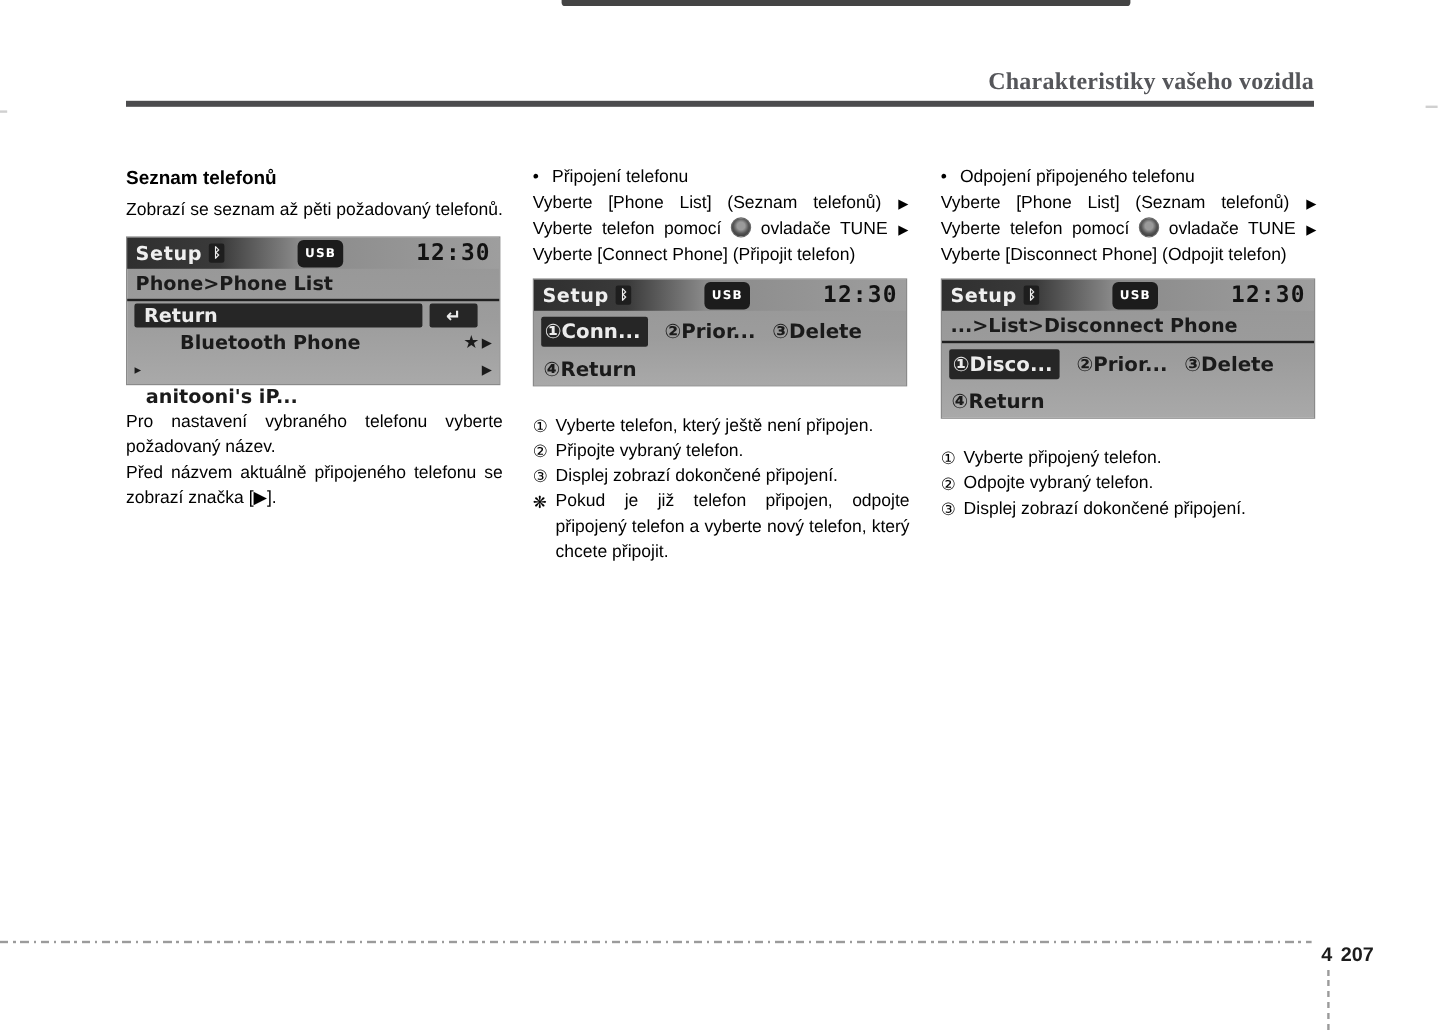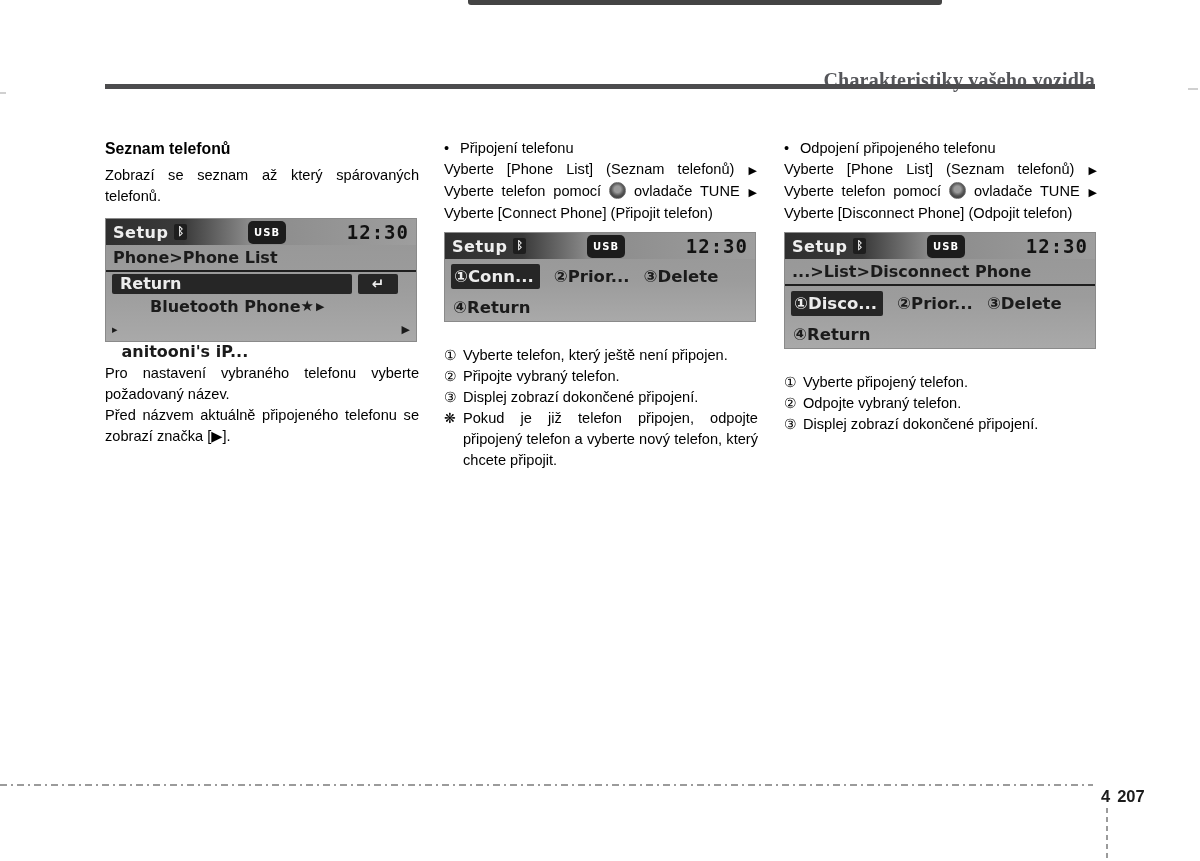--- a/index.html
+++ b/index.html
@@ -5,21 +5,21 @@
   html,body { margin:0; padding:0; background:#ffffff; }
   .page {
     position:relative; width:1200px; height:861px; background:#ffffff;
     font-family:"Liberation Sans", sans-serif; color:#000; overflow:hidden;
   }
 
   
   .hdr-title {
     position:absolute; top:57px; right:105px;
     font-family:"Liberation Serif", serif; font-weight:bold;
-    font-size:20px; color:#55565a; letter-spacing:.2px;margin-top:12px;
+    font-size:20px; color:#55565a; letter-spacing:.2px;
   }
   .hdr-rule { position:absolute; top:84px; left:105px; width:990px; height:5px; background:#4c4c4e; }
 
   
   .top-strip { position:absolute; top:0; left:468px; width:474px; height:5px; background:#444; border-radius:0 0 3px 3px; }
   .edge-mark { position:absolute; background:#d0d0d0; }
 
   
   .col { position:absolute; top:138px; width:314px; font-size:14.6px; line-height:21px; color:#000; }
   .col1 { left:105px; }
@@ -65,21 +65,21 @@
     margin:14px auto; background:#1c1c1c; color:#fff; font-size:10px;
     padding:1px 6px; border-radius:5px; letter-spacing:1px;
   }
   .time { font-size:19px; color:#121212; letter-spacing:1px; font-family:"DejaVu Sans Mono", monospace; }
 
   .crumb { height:25px; line-height:25px; padding:0 7px; font-size:16px; border-bottom:2px solid #1f1f1f; }
 
   .s1row { height:23px; display:flex; align-items:center; padding:0 6px; font-size:16px; }
   .retbar { flex:0 0 232px; background:#262626; color:#ececec; height:20px; line-height:20px; padding-left:8px; border-radius:2px; }
   .retkey { margin-left:6px; flex:0 0 40px; background:#262626; color:#ececec; height:20px; line-height:20px; text-align:center; border-radius:2px; font-size:15px; }
-  .rowspread { justify-content:flex-start;padding-left:44px; }
+  .rowspread { justify-content:space-between;padding-left:44px; }
   .rowic { display:inline-flex; align-items:center; gap:2px; }
   .star { font-size:15px; }
   .chev { font-size:11px; }
   .ptr { font-size:11px; margin-right:4px; }
   .pname { flex:1;margin-top:43px; }
 
   .s2row1 { display:flex; align-items:center; height:34px; padding:0 6px; font-size:16.5px; }
   .dkbtn { display:inline-flex; align-items:center; background:#262626; color:#ececec; padding:2px 6px 2px 3px; border-radius:2px; }
   .mitem { display:inline-flex; align-items:center; margin-left:14px; }
   .s2row2 { display:flex; align-items:center; height:28px; padding:0 8px; font-size:16.5px; }
@@ -102,21 +102,21 @@
 
   <div class="top-strip"></div>
   <div class="edge-mark" style="top:88px; left:1188px; width:10px; height:2px;"></div>
   <div class="edge-mark" style="top:92px; left:0; width:6px; height:2px;"></div>
 
   <div class="hdr-title">Charakteristiky vašeho vozidla</div>
   <div class="hdr-rule"></div>
 
   <div class="col col1">
     <h3 class="h-heading">Seznam telefonů</h3>
-    <p class="just">Zobrazí se seznam až který spárovaných telefonů.</p>
+    <p class="just">Zobrazí se seznam až pěti požadovaný telefonů.</p>
 
     <div class="screen scr1">
       <div class="scr-top">
         <span class="scr-title">Setup</span>
         <span class="bt">ᛒ</span>
         <span class="usb">USB</span>
         <span class="time">12:30</span>
       </div>
       <div class="crumb">Phone&gt;Phone List</div>
       <div class="s1row">

